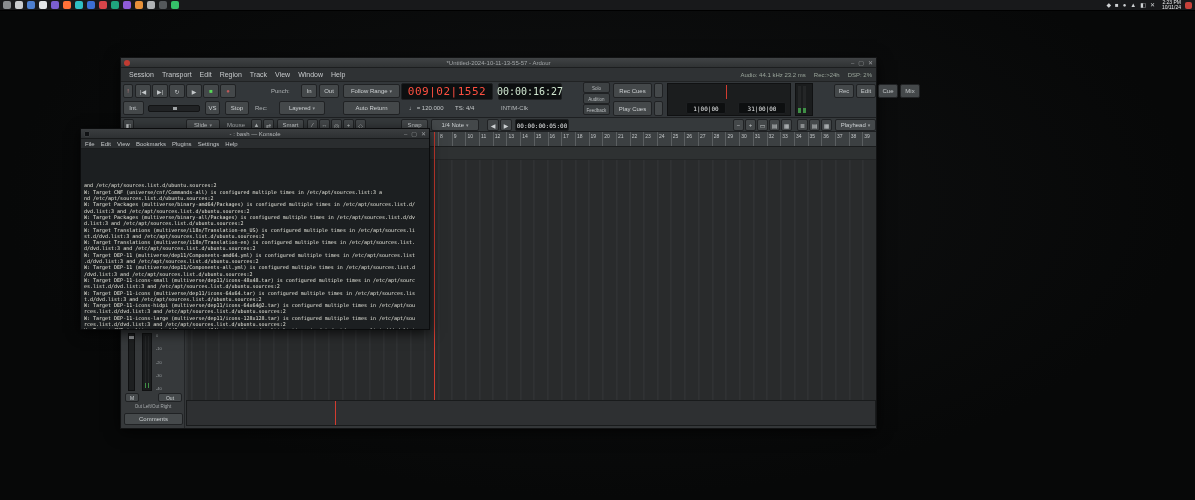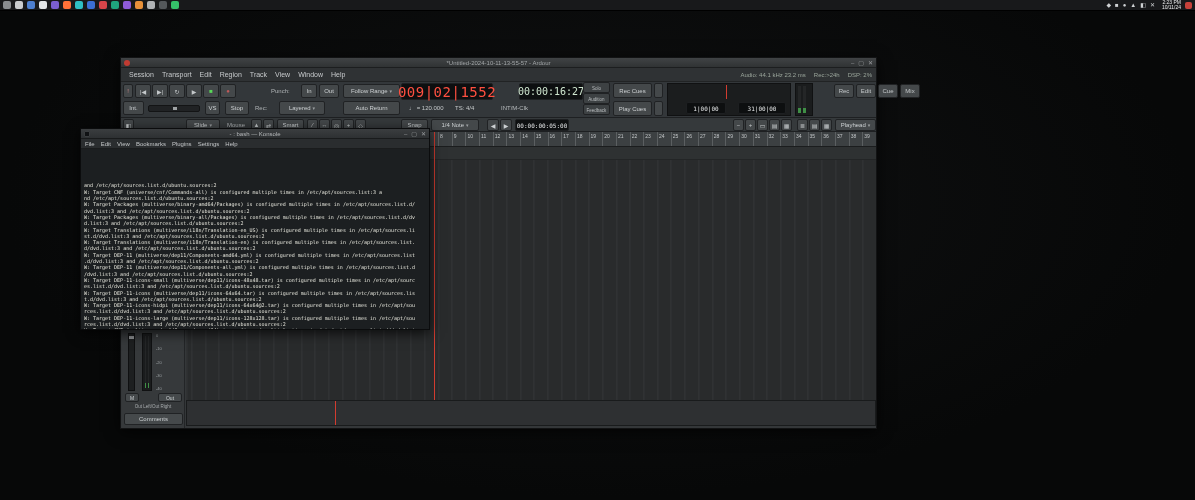--- a/index.html
+++ b/index.html
@@ -32,21 +32,21 @@
                border-bottom:1px solid #212324; font-size:7px; }
   .a-menu-item { padding:0 4px; color:#c6c9cb; }
   .a-status { margin-left:auto; display:flex; gap:8px; font-size:6px; color:#9aa59b; }
 
   .transportzone { position:relative; height:36px; background:#33373a; border-bottom:1px solid #1e2022; }
   .btn { position:absolute; background:#44484a; border:1px solid #202224; border-radius:2px;
          color:#ccd0d2; display:flex; align-items:center; justify-content:center; font-size:6px; }
   .lbl { position:absolute; font-size:6px; color:#aeb2b4; }
   .clock { position:absolute; background:#0d0f10; border:1px solid #1d1f21; border-radius:2px;
            font-family:"DejaVu Sans Mono", monospace; display:flex; align-items:center; justify-content:center; }
-  .clock.primary { color:#ff5040; font-size:14px; letter-spacing:.5px; }
+  .clock.primary { color:#ff5040; font-size:11px; letter-spacing:.5px; }
   .clock.secondary { color:#cfe6cf; font-size:10px; }
   .clock.mini { color:#e4e6e7; font-size:6px; }
   .ledstack span { display:block; height:11px; line-height:11px; text-align:center;
                    background:#3d4143; border:1px solid #202224; border-radius:2px;
                    font-size:4.5px; color:#b9bdbf; margin-bottom:0px; }
   .minitl { position:absolute; background:#1b1d1e; border:1px solid #101112; }
   .minitl .phmark { position:absolute; top:1px; width:1px; height:14px; background:#d23c30; }
   .meterbox { position:absolute; background:#1a1c1d; border:1px solid #101112; display:flex; gap:2px;
               padding:2px; }
   .meterbox i { display:block; width:3px; height:100%; background:#242627; position:relative; }
@@ -204,21 +204,21 @@
       <div class="btn" style="left:158px;top:19px;width:46px;height:14px;">
         <span>Layered</span>
           <span class="chev">▾</span>
       </div>
       <div class="btn" style="left:222px;top:19px;width:57px;height:14px;">Auto Return</div>
 
       <div class="clock primary" style="left:280px;top:1px;width:92px;height:17px;">009|02|1552</div>
       <div class="lbl" style="left:288px;top:23px;color:#c4c8ca;">♩ = 120.000</div>
       <div class="lbl" style="left:334px;top:23px;color:#c4c8ca;">TS: 4/4</div>
 
-      <div class="clock secondary" style="left:398px;top:1px;width:64px;height:17px;">00:00:16:27</div>
+      <div class="clock secondary" style="left:377px;top:1px;width:64px;height:17px;">00:00:16:27</div>
       <div class="lbl" style="left:380px;top:23px;color:#b6babc;">INT/M-Clk</div>
 
       <div class="ledstack" style="position:absolute;left:462px;top:0;width:27px;">
         <span>Solo</span>
         <span>Audition</span>
         <span>Feedback</span>
       </div>
 
       <div class="btn" style="left:492px;top:1px;width:39px;height:15px;">Rec Cues</div>
       <div class="btn" style="left:533px;top:1px;width:9px;height:15px;"></div>

